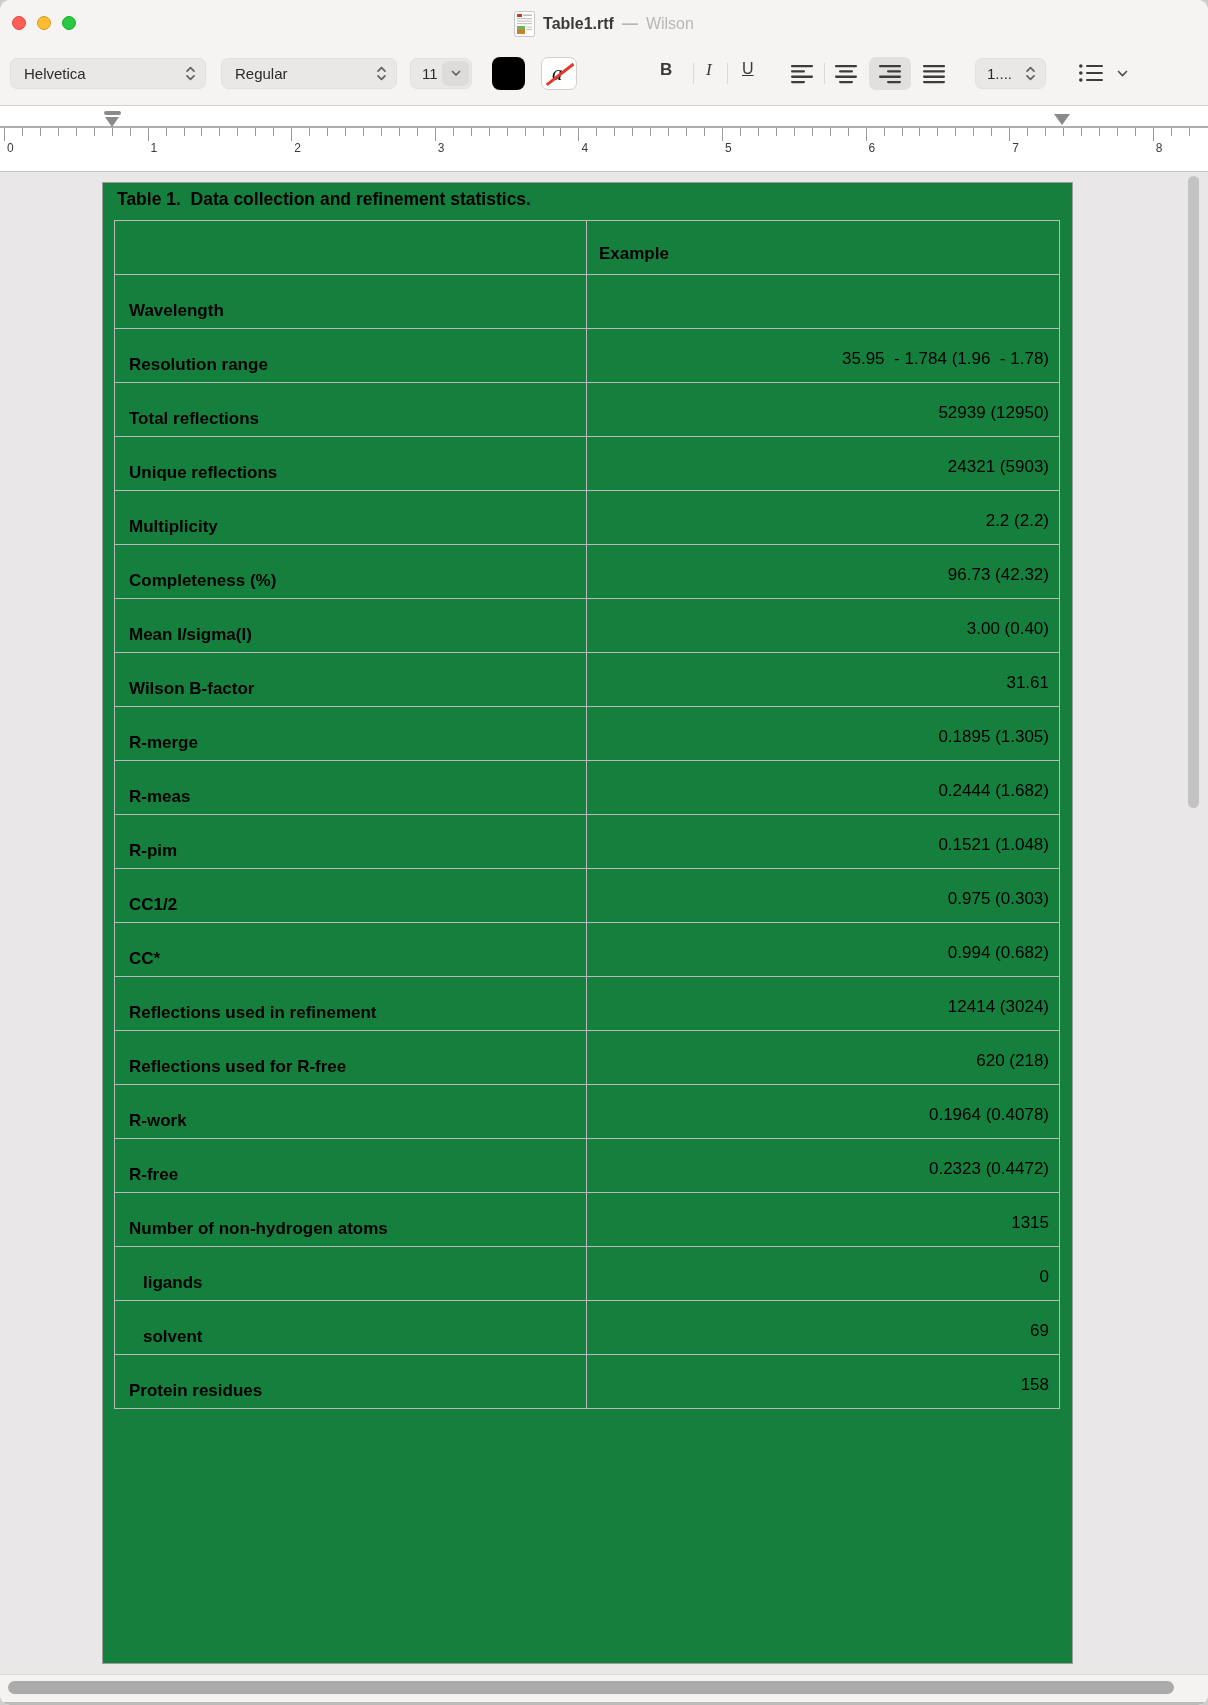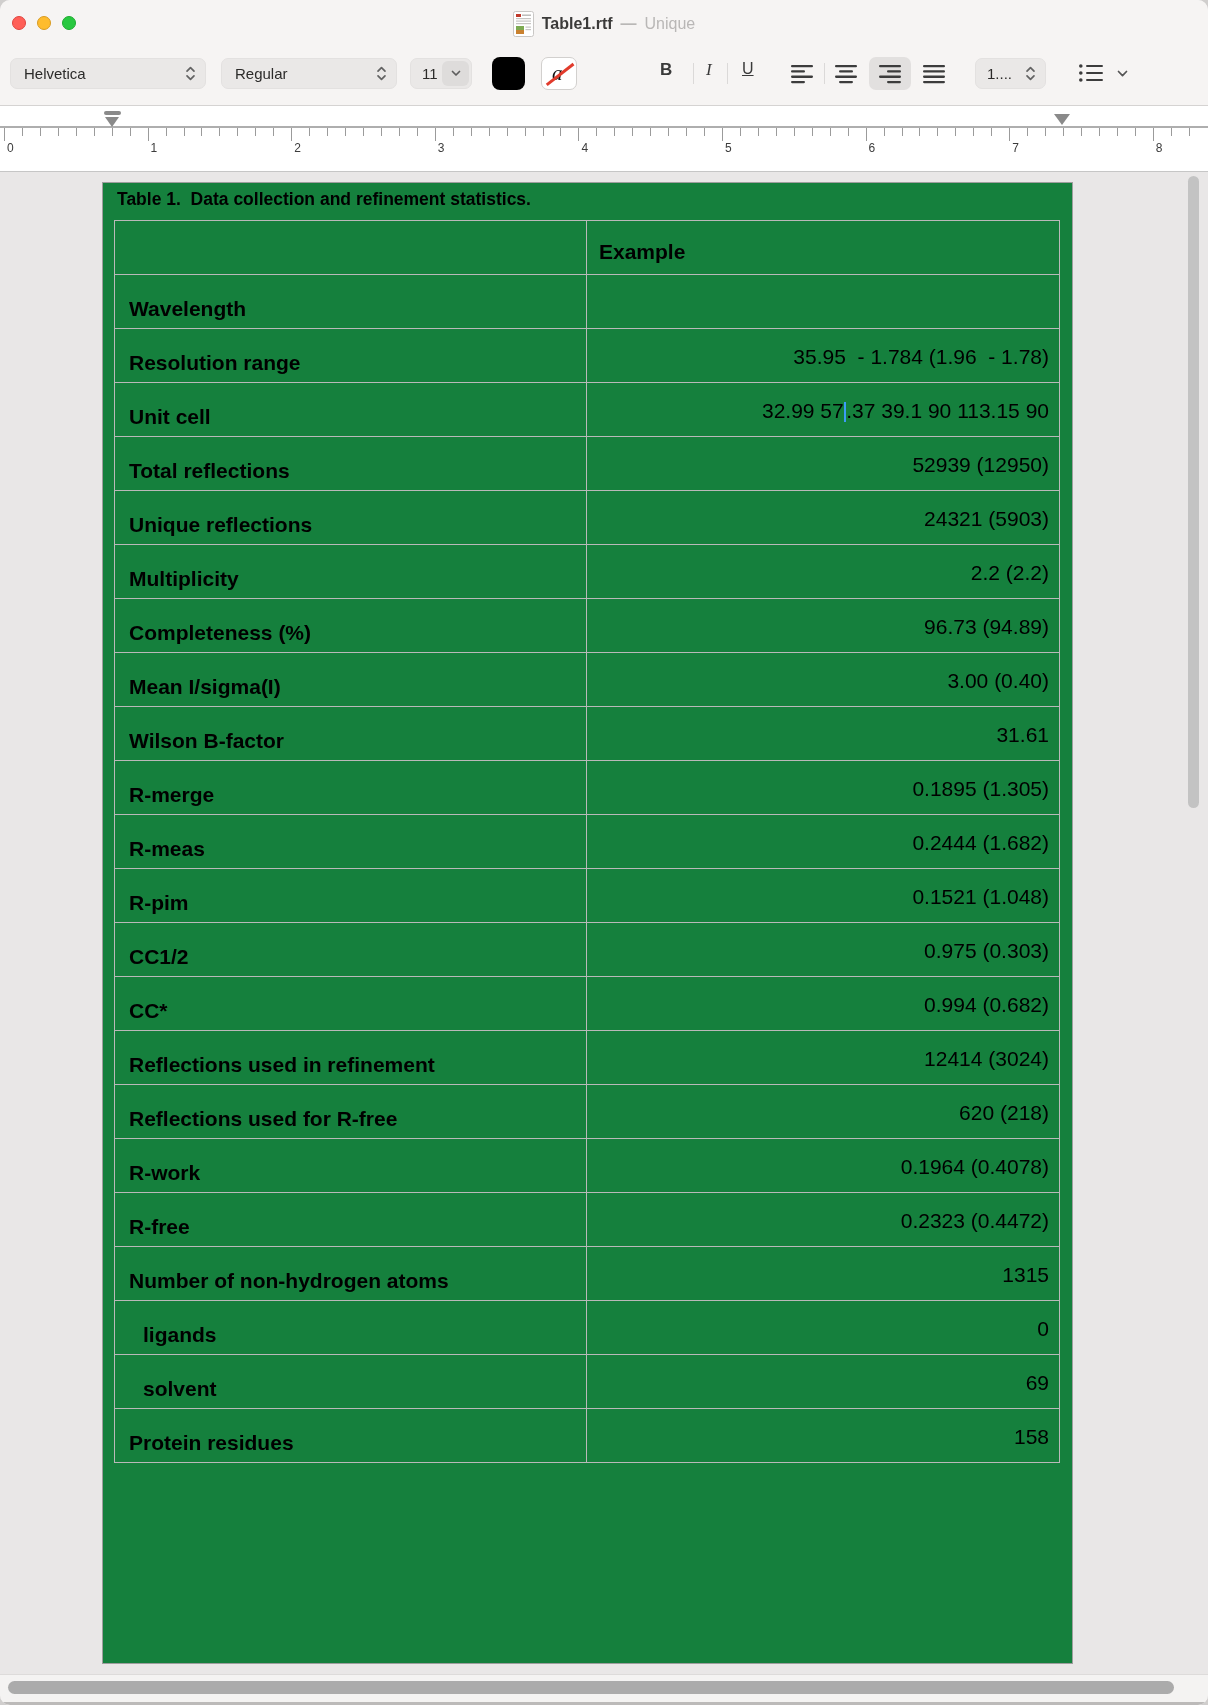--- a/index.html
+++ b/index.html
@@ -62,21 +62,21 @@
   .marker-right { position:absolute; left:1054px; top:8px; width:0; height:0;
     border-left:8px solid transparent; border-right:8px solid transparent; border-top:11px solid #8a8a8a; }
   
   .page {
     position:absolute; left:102px; top:182px; width:971px; height:1482px;
     background:#15803d; border:1px solid #9e9e9e;
   }
   .doc-title { position:absolute; left:14px; top:6px; font-size:17.5px; font-weight:700; color:#000; white-space:pre; }
   table.stats {
     position:absolute; left:11px; top:37px; width:946px;
-    border-collapse:collapse; table-layout:fixed; font-size:21px; color:#000;
+    border-collapse:collapse; table-layout:fixed; font-size:17px; color:#000;
   }
   table.stats td { border:1px solid #b9b9b9; height:54px; overflow:hidden; }
   td.c-label { width:472px; font-weight:700; vertical-align:bottom; padding:0 0 7px 14px; white-space:pre; }
   td.c-label.indent { padding-left:28px; }
   td.c-value { width:474px; vertical-align:bottom; text-align:right; padding:0 10px 13px 0; white-space:pre; }
   td.c-header { font-weight:700; vertical-align:bottom; text-align:left; padding:0 0 10px 12px; }
   .caret { display:inline-block; width:2.5px; height:20px; background:#3d9bf8; vertical-align:-4px; }
   
   .vthumb { position:absolute; left:1188px; top:176px; width:11px; height:632px; background:#c3c3c3; border-radius:5.5px; }
   .bottombar { position:absolute; left:0; top:1674px; width:1208px; height:31px; background:#f4f3f2; border-top:1px solid #dddbda; }
@@ -104,21 +104,21 @@
           <rect x="3" y="9.5" width="15" height="1.2" fill="#c7c5c3"></rect>
           <rect x="3" y="12" width="15" height="1.2" fill="#c7c5c3"></rect>
           <rect x="3" y="15" width="8" height="8" fill="#7daa52"></rect>
           <rect x="3" y="19" width="8" height="4" fill="#c9812f"></rect>
           <rect x="12.5" y="15.5" width="5.5" height="1.2" fill="#c7c5c3"></rect>
           <rect x="12.5" y="18" width="5.5" height="1.2" fill="#c7c5c3"></rect>
         </svg>
       </span>
       <span class="win-title">Table1.rtf</span>
       <span class="title-dash">—</span>
-      <span class="win-edited">Unique</span>
+      <span class="win-edited">Wilson</span>
     </div>
 
     <div class="ctrl" style="left:10px; width:196px;">
       <span class="lbl">Helvetica</span>
       <span class="chev">
         <svg width="11" height="17" viewBox="0 0 11 17">
             <path d="M2 6.2 L5.5 2.6 L9 6.2 M2 10.8 L5.5 14.4 L9 10.8" fill="none" stroke="#636363" stroke-width="1.7" stroke-linecap="round" stroke-linejoin="round"></path>
           </svg>
       </span>
     </div>
@@ -313,38 +313,34 @@
         </tr>
       <tr>
             <td class="c-label">Wavelength</td>
             <td class="c-value"></td>
           </tr>
           <tr>
             <td class="c-label">Resolution range</td>
             <td class="c-value">35.95  - 1.784 (1.96  - 1.78)</td>
           </tr>
           <tr>
-            <td class="c-label">Unit cell</td>
-            <td class="c-value"><span>32.99 57</span><span class="caret"></span><span>.37 39.1 90 113.15 90</span></td>
-          </tr>
-          <tr>
             <td class="c-label">Total reflections</td>
             <td class="c-value">52939 (12950)</td>
           </tr>
           <tr>
             <td class="c-label">Unique reflections</td>
             <td class="c-value">24321 (5903)</td>
           </tr>
           <tr>
             <td class="c-label">Multiplicity</td>
             <td class="c-value">2.2 (2.2)</td>
           </tr>
           <tr>
             <td class="c-label">Completeness (%)</td>
-            <td class="c-value">96.73 (94.89)</td>
+            <td class="c-value">96.73 (42.32)</td>
           </tr>
           <tr>
             <td class="c-label">Mean I/sigma(I)</td>
             <td class="c-value">3.00 (0.40)</td>
           </tr>
           <tr>
             <td class="c-label">Wilson B-factor</td>
             <td class="c-value">31.61</td>
           </tr>
           <tr>

